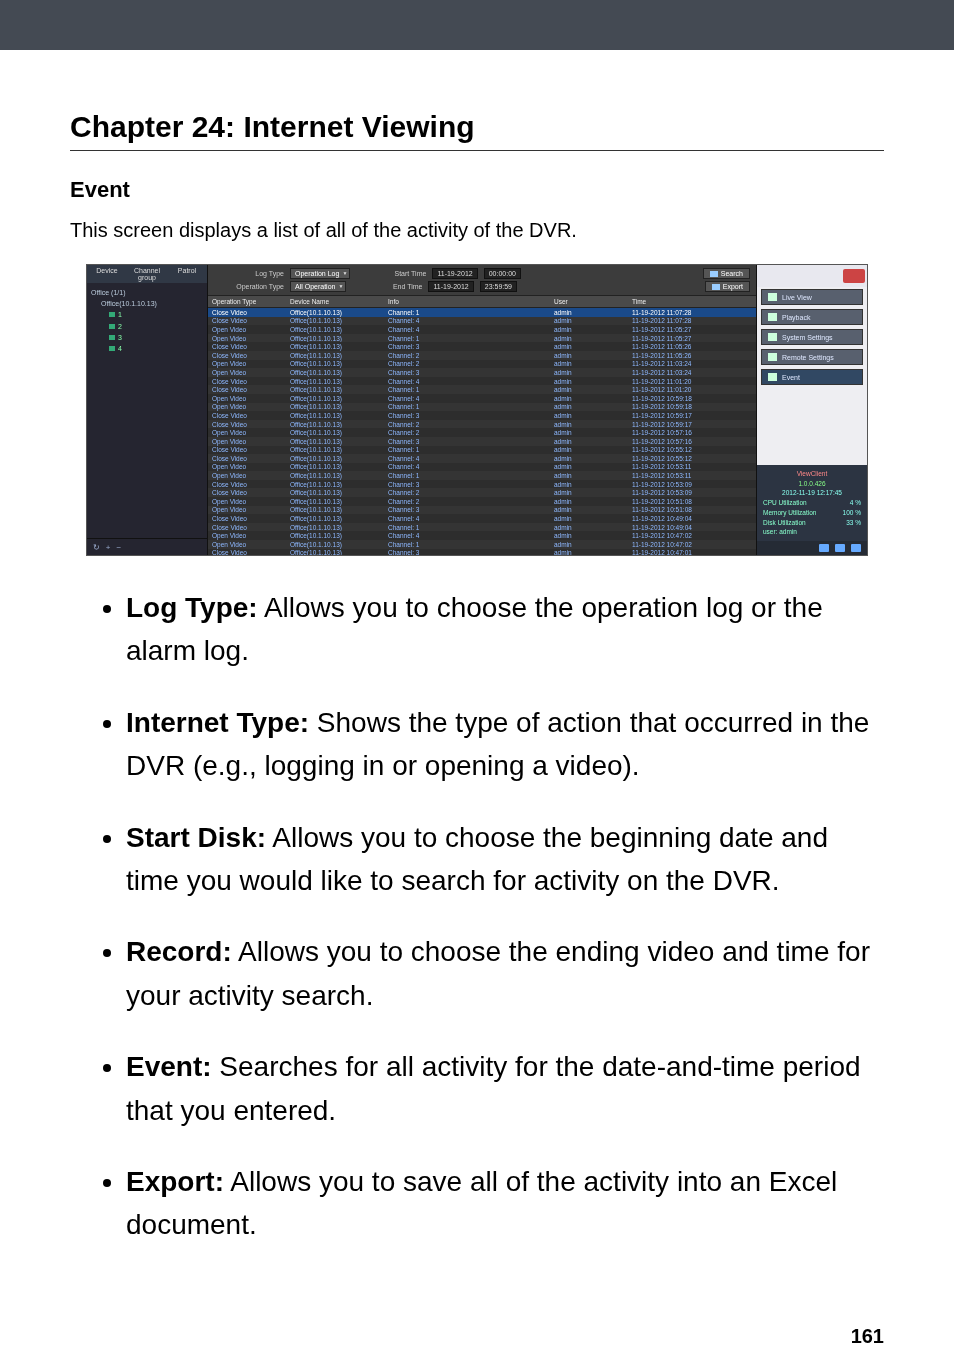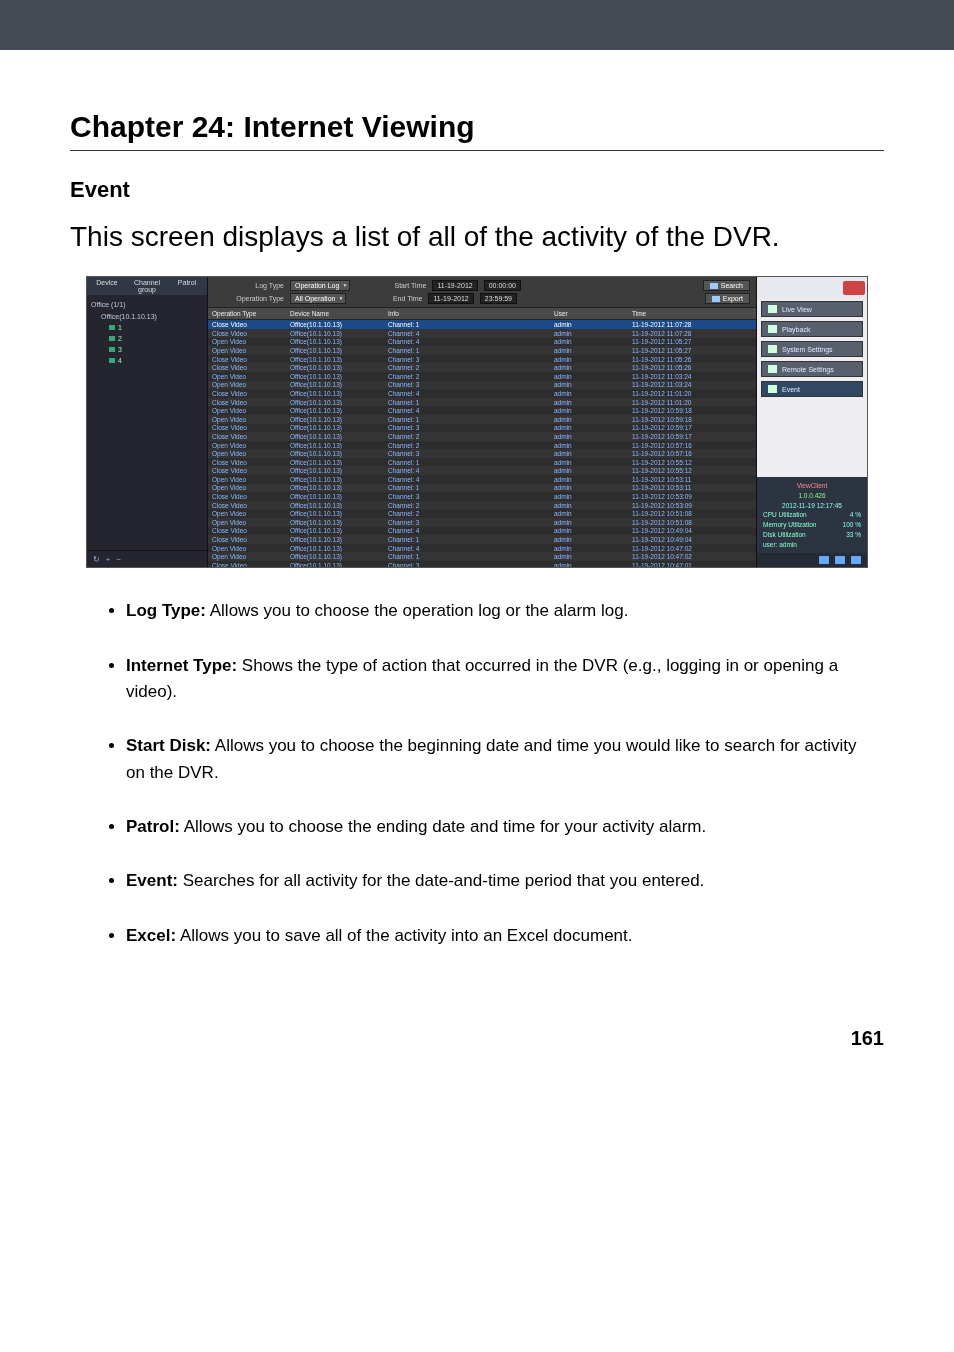--- a/index.html
+++ b/index.html
@@ -27,21 +27,21 @@
     border: none;
     border-top: 1.5px solid #333;
     margin: 6px 0 26px 0;
   }
   .section-title {
     font-size: 22px;
     font-weight: bold;
     margin: 0 0 12px 0;
   }
   .body-text {
-    font-size: 28px;
+    font-size: 20px;
     line-height: 1.55;
     margin: 0 0 18px 0;
   }
   .screenshot-wrap {
     display: flex;
     justify-content: center;
     margin: 10px 0 30px 0;
   }
   .screenshot {
     width: 780px;
@@ -161,21 +161,21 @@
   .ss-status .ttl { color:#f88; text-align:center; }
   .ss-status-bar { height:14px; background:#252b35; display:flex; gap:6px; align-items:center; justify-content:flex-end; padding:0 6px;}
   .ss-status-bar span{ width:10px;height:8px; background:#6af; display:inline-block; border-radius:1px;}
 
   ul.bullets {
     list-style: disc;
     padding-left: 56px;
     margin: 0;
   }
   ul.bullets li {
-    font-size: 17px;
+    font-size: 28px;
     line-height: 1.55;
     margin-bottom: 28px;
     padding-right: 10px;
   }
   ul.bullets li .lead {
     font-weight: bold;
   }
   .page-number {
     text-align: right;
     font-weight: bold;
@@ -513,19 +513,19 @@
           <span></span>
         </div>
       </div>
     </div>
   </div>
 
   <ul class="bullets" id="bullets">
       <li><span class="lead">Log Type:</span><span> Allows you to choose the operation log or the alarm log.</span></li>
       <li><span class="lead">Internet Type:</span><span> Shows the type of action that occurred in the DVR (e.g., logging in or opening a video).</span></li>
       <li><span class="lead">Start Disk:</span><span> Allows you to choose the beginning date and time you would like to search for activity on the DVR.</span></li>
-      <li><span class="lead">Patrol:</span><span> Allows you to choose the ending date and time for your activity alarm.</span></li>
+      <li><span class="lead">Record:</span><span> Allows you to choose the ending video and time for your activity search.</span></li>
       <li><span class="lead">Event:</span><span> Searches for all activity for the date-and-time period that you entered.</span></li>
-      <li><span class="lead">Excel:</span><span> Allows you to save all of the activity into an Excel document.</span></li>
+      <li><span class="lead">Export:</span><span> Allows you to save all of the activity into an Excel document.</span></li>
     </ul>
 </div>
 
 <div class="page-number">161</div>
 
 </body></html>

